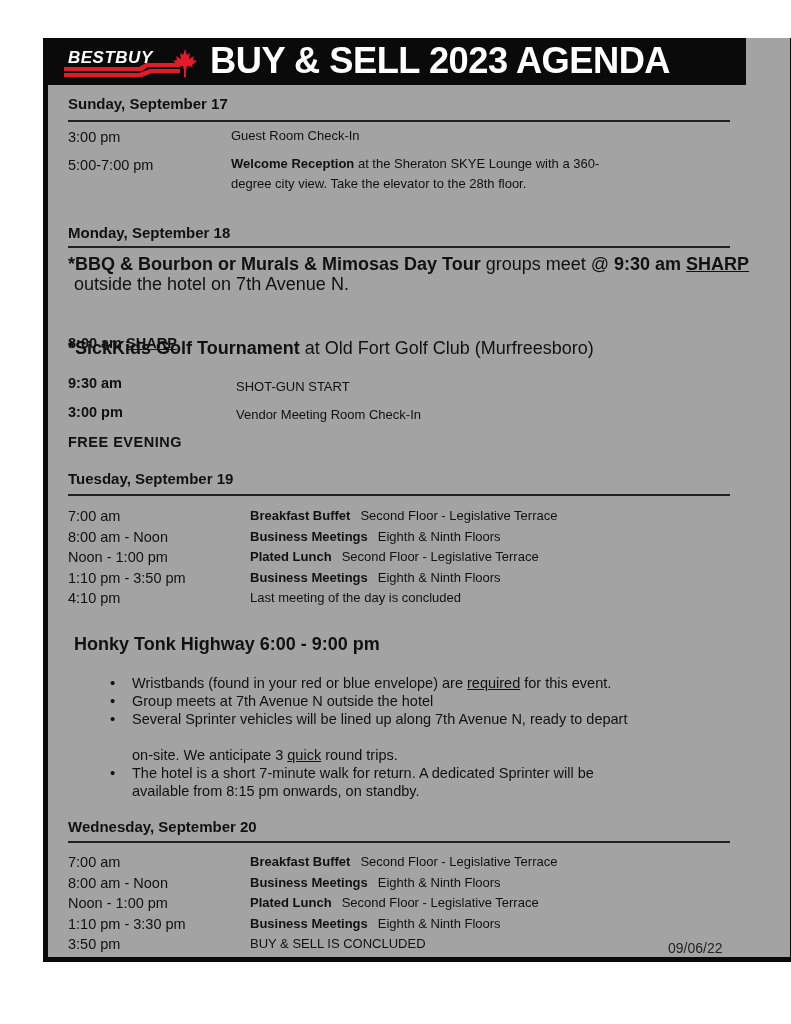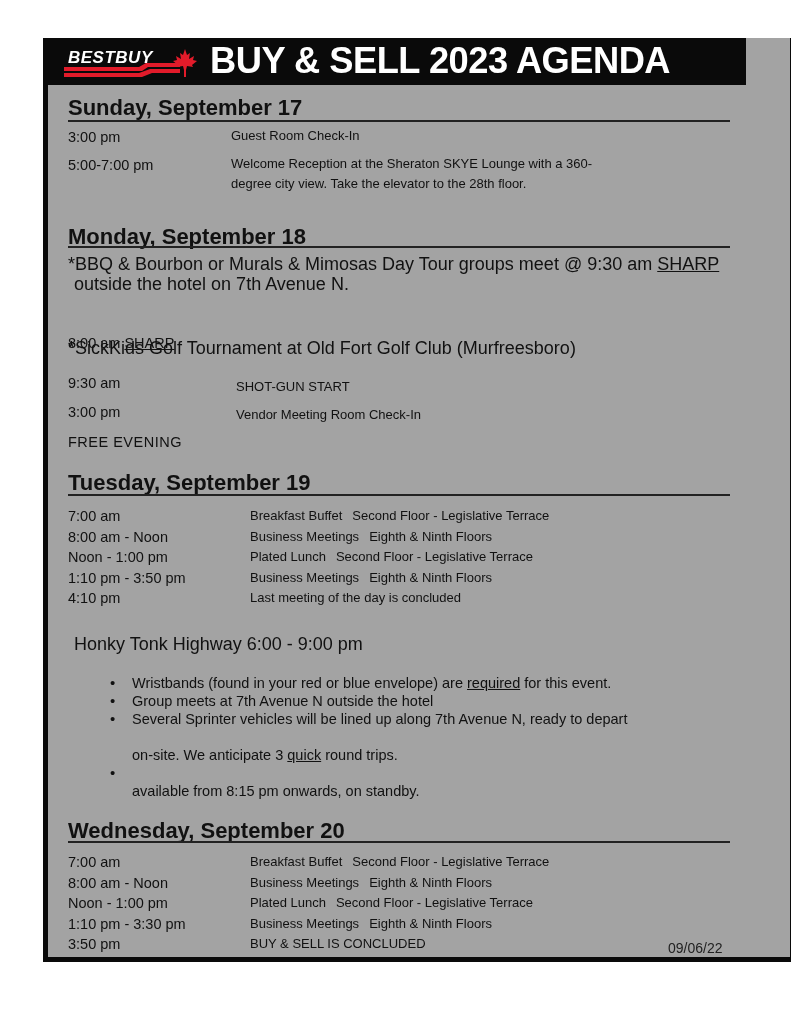--- a/index.html
+++ b/index.html
@@ -8,25 +8,25 @@
   .frame { position: absolute; left: 43px; top: 38px; width: 698px; height: 919px;
            border: 5px solid #0a0a0a; border-top: none; background: #a3a3a3; padding-left: 44px; }
   .header { position: absolute; left: 0; top: 0; width: 698px; height: 47px; background: #0a0a0a; }
   .logo { position: absolute; left: 14px; top: 4px; width: 130px; height: 40px; }
   .logo-text { position: absolute; left: 6px; top: 6px; color: #fff; font-weight: bold; font-style: italic;
                font-size: 17px; letter-spacing: 0.5px; font-family: "Liberation Sans", sans-serif; }
   .logo svg { position: absolute; left: 0; top: 0; }
   .title { position: absolute; left: 162px; top: 2px; color: #fff; font-weight: bold; font-size: 37px;
            letter-spacing: -0.5px; white-space: nowrap; transform: scaleX(0.98); transform-origin: left top; }
 
-  .sec-title { position: absolute; left: 20px; font-weight: bold; font-size: 22px; white-space: nowrap; }
+  .sec-title { position: absolute; left: 20px; font-weight: bold; font-size: 15px; white-space: nowrap; }
   .rule { position: absolute; left: 20px; width: 662px; height: 2px; background: #222; }
   .time { position: absolute; left: 20px; font-size: 14.5px; white-space: nowrap; }
   .desc { position: absolute; font-size: 13px; line-height: 20px; white-space: nowrap; }
-  .b { font-weight: normal; }
+  .b { font-weight: bold; }
   .u { text-decoration: underline; }
   .note { position: absolute; left: 20px; font-size: 18px; line-height: 20px; white-space: nowrap; }
   .bullets { position: absolute; left: 62px; top: 636px; margin: 0; padding: 0; list-style: none;
              font-size: 14.5px; line-height: 18px; }
   .bullets li { position: relative; padding-left: 22px; white-space: nowrap; }
   .bullets li::before { content: "•"; position: absolute; left: 0; top: 0; font-size: 15px; }
   .stamp { position: absolute; left: 620px; top: 902px; font-size: 14px; color: #222; }
 </style>
 </head>
 <body>
@@ -92,21 +92,21 @@
       <div class="desc" style="left: 202px; top: 550px;"><span>Last meeting of the day is concluded</span></div>
     </div>
   <div class="note b" style="top:576px;">
     <br>
     <span style="padding-left:6px;">Honky Tonk Highway  6:00 - 9:00 pm</span>
   </div>
   <ul class="bullets">
     <li><span>Wristbands (found in your red or blue envelope) are </span><span class="u">required</span><span> for this event.</span></li>
     <li><span>Group meets at 7th Avenue N outside the hotel</span></li>
     <li><span>Several Sprinter vehicles will be lined up along 7th Avenue N, ready to depart</span><br><br><span>on-site. We anticipate 3 </span><span class="u">quick</span><span> round trips.</span></li>
-    <li><br><span>available from 8:15 pm onwards, on standby.</span></li>
+    <li><span>The hotel is a short 7-minute walk for return. A dedicated Sprinter will be</span><br><span>available from 8:15 pm onwards, on standby.</span></li>
   </ul>
 
   <div class="sec-title" style="top:780px;">Wednesday, September 20</div>
   <div class="rule" style="top:803px;"></div>
   <div id="wed-rows">
       <div class="time" style="top: 816px;">7:00 am</div>
       <div class="desc" style="left: 202px; top: 814px;"><span class="b">Breakfast Buffet</span><span style="padding-left: 10px;">Second Floor - Legislative Terrace</span></div>
       <div class="time" style="top: 836.5px;">8:00 am - Noon</div>
       <div class="desc" style="left: 202px; top: 834.5px;"><span class="b">Business Meetings</span><span style="padding-left: 10px;">Eighth &amp; Ninth Floors</span></div>
       <div class="time" style="top: 857px;">Noon - 1:00 pm</div>

